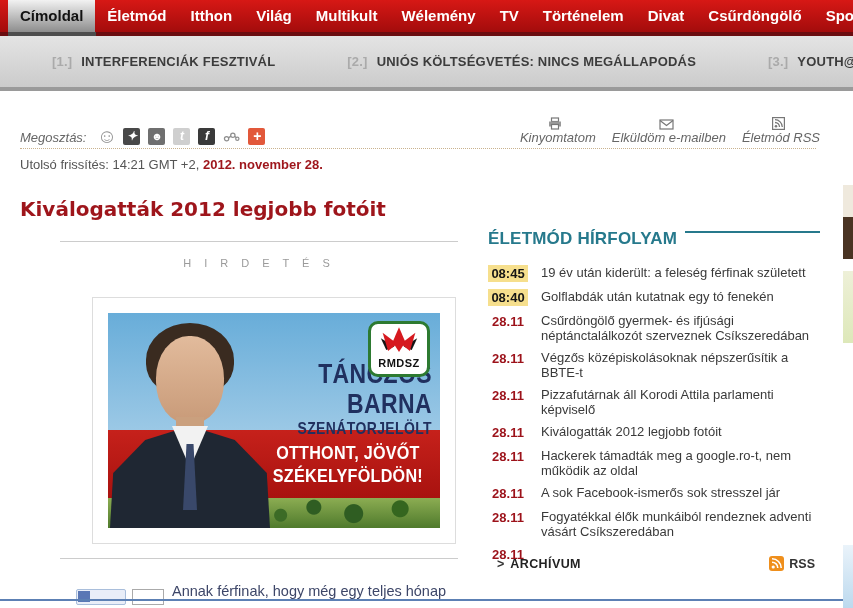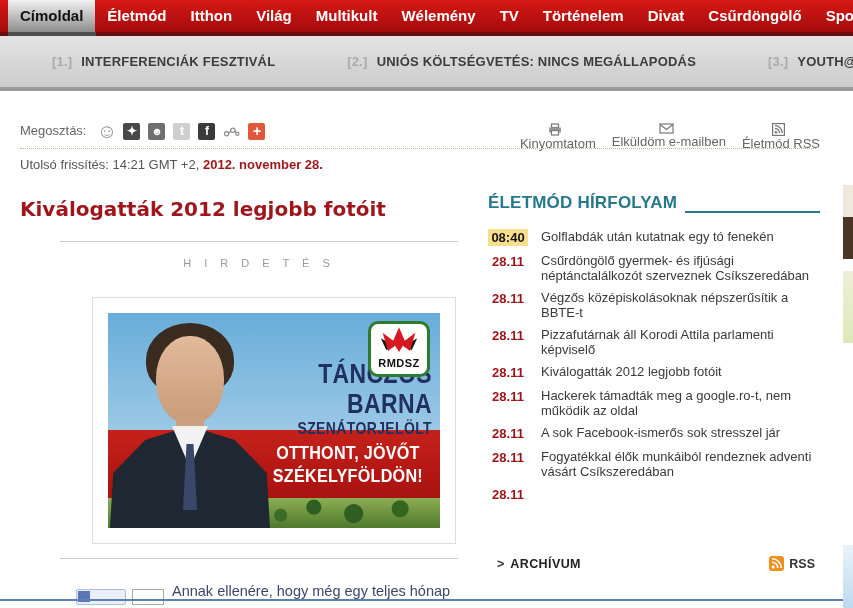--- a/index.html
+++ b/index.html
@@ -18,21 +18,21 @@
   .nav-strip-active{position:absolute;top:32px;left:8px;width:88px;height:4px;background:#4d4d4d;}
   
   .ticker{position:absolute;top:36px;left:0;width:853px;height:51px;
     background:linear-gradient(#e4e4e4,#cbcbcb);border-bottom:4px solid #9a9a9a;
     box-sizing:content-box;display:flex;align-items:center;padding-left:18px;gap:38px;
     white-space:nowrap;overflow:hidden;}
   .ticker-item{font-size:13px;font-weight:bold;color:#3c3c3c;cursor:pointer;letter-spacing:.2px;margin-left:34px;}
   .ticker-num{color:#aaa;font-weight:bold;margin-right:9px;}
   
   .share-row{position:absolute;top:123px;left:20px;width:800px;height:22px;
-    display:flex;align-items:flex-start;font-size:13px;color:#666;}
+    display:flex;align-items:flex-end;font-size:13px;color:#666;font-style:italic;}
   .share-label{margin-right:12px;}
   .sicon{display:inline-flex;align-items:center;justify-content:center;width:17px;height:17px;
     border-radius:2px;margin-right:8px;color:#fff;font-weight:bold;font-size:12px;cursor:pointer;
     line-height:17px;}
   .sicon.smiley{background:none;color:#8f8f8f;font-size:20px;}
   .sicon.dark{background:#484848;}
   .sicon.mid{background:#6f6f6f;font-size:11px;}
   .sicon.light{background:#cfcfcf;}
   .sicon.fb{background:#3a3a3a;}
   .sicon.plus{background:#e2583a;font-size:14px;}
@@ -88,21 +88,21 @@
   .hr2{position:absolute;top:558px;left:60px;width:398px;border-top:1px solid #ccc;}
   
   .fb-frag{position:absolute;top:589px;left:76px;width:48px;height:14px;background:#e9eef8;
     border:1px solid #a9bedb;border-radius:2px;}
   .fb-frag .fbsq{position:absolute;left:1px;top:1px;width:12px;height:11px;background:#5a77b5;}
   .box-frag{position:absolute;top:589px;left:132px;width:30px;height:14px;background:#fff;border:1px solid #aaa;}
   .intro-frag{position:absolute;top:583px;left:172px;width:420px;font-size:14.5px;color:#3d4668;}
   .bottom-line{position:absolute;top:599px;left:0;width:853px;height:2px;background:#5c80b4;}
   
   .sidebar{position:absolute;top:193px;left:488px;width:332px;}
-  .sb-head{display:flex;align-items:flex-end;}
+  .sb-head{display:flex;align-items:flex-start;margin-top:36px;}
   .sb-title{font-size:17px;font-weight:bold;color:#26798c;letter-spacing:.2px;white-space:nowrap;}
   .sb-rule{flex:1;height:2px;background:#26798c;margin-left:8px;margin-top:2px;}
   .sb-list{list-style:none;margin:16px 0 0 0;padding:0;}
   .sb-item{display:flex;margin-bottom:7px;font-size:13px;line-height:15px;color:#3a3a3a;}
   .sb-time{width:40px;flex-shrink:0;text-align:center;font-weight:bold;font-size:13px;
     margin-right:13px;color:#9c121a;padding:1px 0;}
   .sb-time.hl{background:#f6df8d;color:#151515;}
   .sb-text{cursor:pointer;}
   .sb-foot{position:absolute;top:556px;left:497px;width:318px;display:flex;align-items:center;
     font-size:12.5px;font-weight:bold;color:#333;}
@@ -237,30 +237,34 @@
     </div>
   </div>
 </div>
 
 <div class="hr2"></div>
 
 <div class="fb-frag">
     <div class="fbsq"></div>
   </div>
 <div class="box-frag"></div>
-<div class="intro-frag">Annak ellenére, hogy még egy teljes hónap</div>
+<div class="intro-frag">Annak férfinak, hogy még egy teljes hónap</div>
 <div class="bottom-line"></div>
 
 <div class="sidebar">
   <div class="sb-head">
     <span class="sb-title">ÉLETMÓD HÍRFOLYAM</span>
     <span class="sb-rule"></span>
   </div>
   <ul class="sb-list">
     <li class="sb-item">
+        <span class="sb-time hl">08:45</span>
+        <span class="sb-text">19 év után kiderült: a feleség férfinak született</span>
+      </li>
+    <li class="sb-item">
         <span class="sb-time hl">08:40</span>
         <span class="sb-text">Golflabdák után kutatnak egy tó fenekén</span>
       </li>
     <li class="sb-item">
         <span class="sb-time">28.11</span>
         <span class="sb-text">Csűrdöngölő gyermek- és ifjúsági néptánctalálkozót szerveznek Csíkszeredában</span>
       </li>
     <li class="sb-item">
         <span class="sb-time">28.11</span>
         <span class="sb-text">Végzős középiskolásoknak népszerűsítik a BBTE-t</span>

